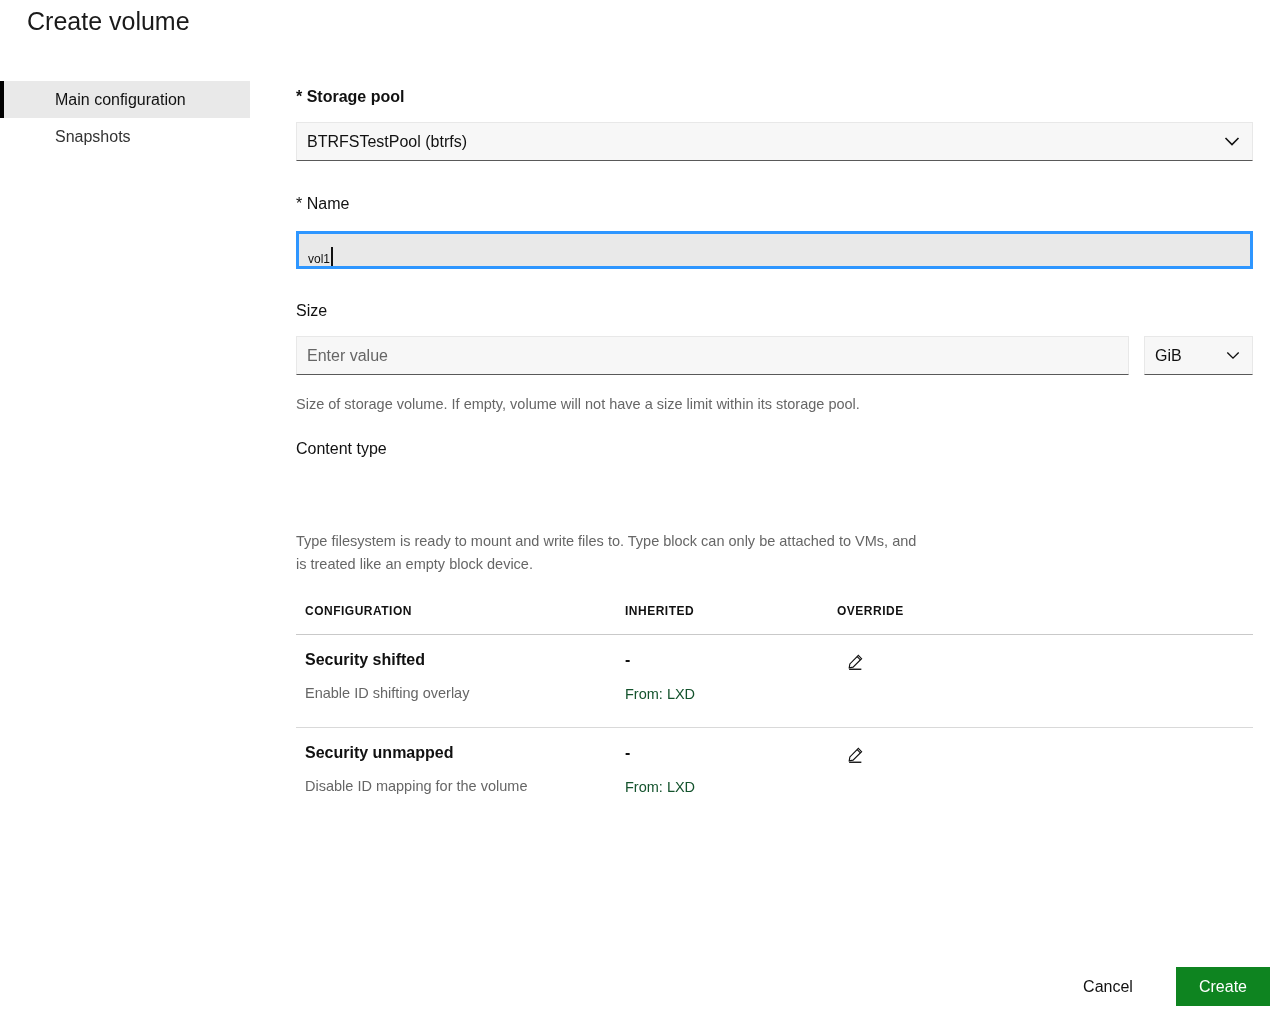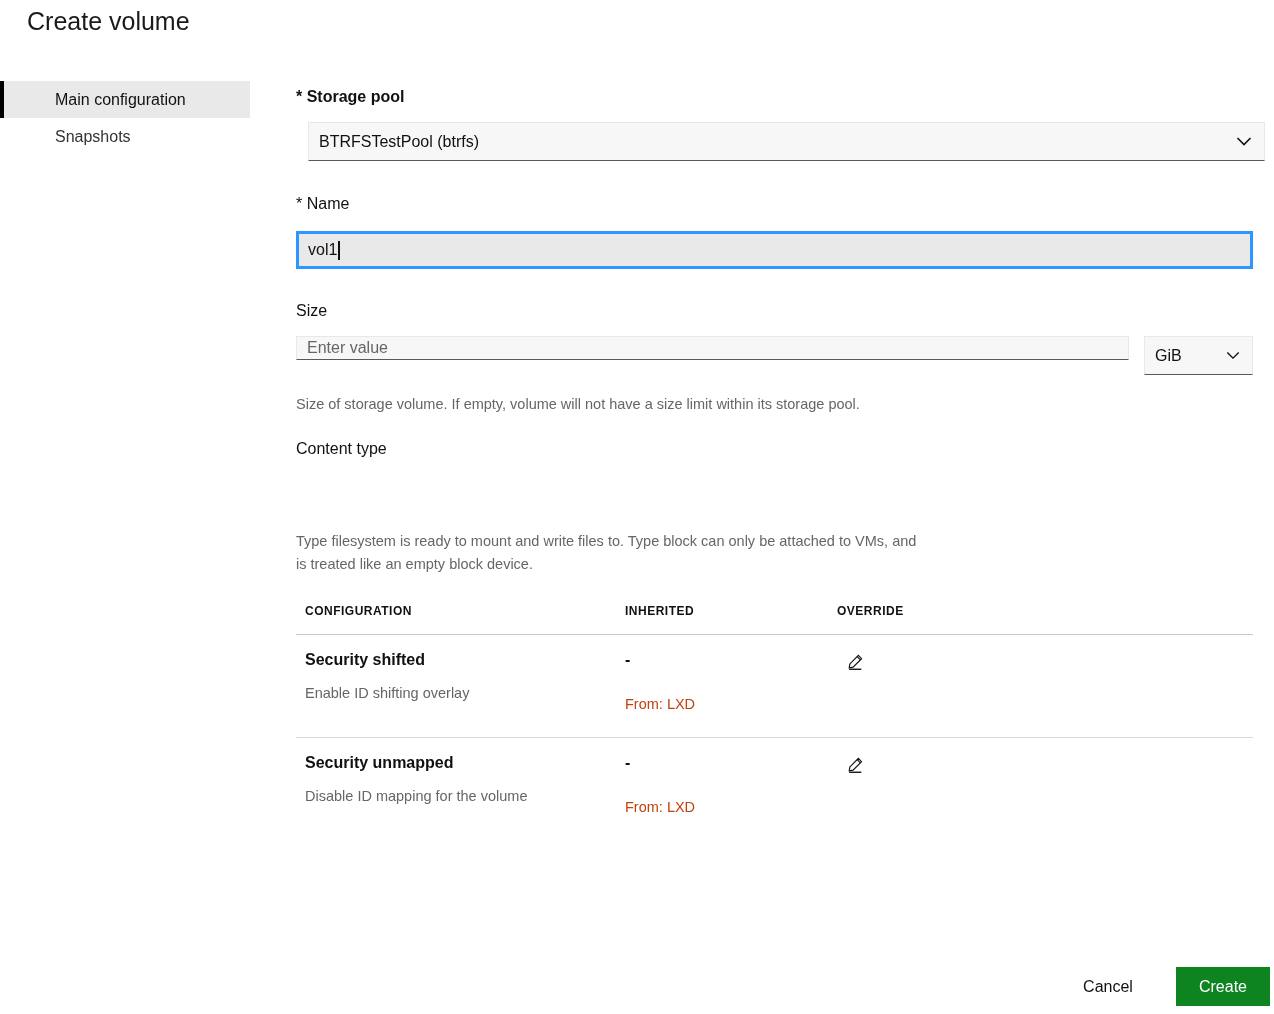--- a/index.html
+++ b/index.html
@@ -25,41 +25,41 @@
   
   .select-box { position:absolute; height:39px; background:#f7f7f7;
                 border:1px solid #e8e8e8; border-bottom:1.5px solid #595959;
                 display:flex; align-items:center; padding:0 12px 0 10px;
                 font-size:16px; color:#111111; cursor:pointer; }
   .select-box .chev { margin-left:auto; display:flex; align-items:center; }
 
   
   .name-input { position:absolute; left:296px; top:231px; width:957px; height:38px;
                 background:#e9e9e9; border:3px solid #2e96ff;
-                display:flex; align-items:center; padding-left:9px; font-size:16px; color:#111111; }
+                display:flex; align-items:flex-end; padding-left:9px; font-size:12px; color:#111111; }
   .caret { width:2px; height:19px; background:#111111; margin-left:1px; }
 
   
-  .size-input { position:absolute; left:296px; top:336px; width:833px; height:24px;
+  .size-input { position:absolute; left:296px; top:336px; width:833px; height:39px;
                 background:#f7f7f7; border:1px solid #e8e8e8; border-bottom:1.5px solid #595959;
                 padding:0 10px; font-size:16px; color:#111111;
                 font-family:"Liberation Sans", sans-serif; outline:none; }
   .size-input::placeholder { color:#666666; opacity:1; }
 
   
   .cfg-table { position:absolute; left:296px; top:595px; width:957px; }
   .cfg-grid { display:grid; grid-template-columns:320px 212px 1fr; padding-left:9px; }
   .cfg-head { padding-top:9px; padding-bottom:16px; border-bottom:1px solid #c9c9c9; }
   .cfg-head .th { font-size:12px; font-weight:700; letter-spacing:0.5px; color:#111111; }
   .cfg-row { padding-top:16px; padding-bottom:25px; }
   .cfg-row.sep { border-bottom:1px solid #d9d9d9; }
   .row-name { font-size:16px; font-weight:700; color:#111111; }
   .row-desc { margin-top:16px; font-size:14.5px; color:#666666; }
   .inh-val { font-size:16px; font-weight:700; color:#111111; }
-  .inh-src { margin-top:27px; font-size:14.5px; color:#c2410c; }
+  .inh-src { margin-top:17px; font-size:14.5px; color:#14532d; }
   .edit-btn { background:none; border:none; padding:0; margin:2px 0 0 10px; cursor:pointer;
               display:inline-flex; align-self:flex-start; }
   .cfg-row .cell { display:flex; flex-direction:column; align-items:flex-start; }
 
   
   .cancel-btn { position:absolute; left:1058px; top:969px; width:100px; height:36px;
                 background:none; border:none; font-size:16px; color:#111111;
                 font-family:"Liberation Sans", sans-serif; cursor:pointer; }
   .create-btn { position:absolute; left:1176px; top:967px; width:94px; height:39px;
                 background:#0e8420; color:#ffffff; border:none; font-size:16px;
@@ -75,21 +75,21 @@
   <nav class="sidebar">
     <div class="side-item selected">
       <span>Main configuration</span>
     </div>
     <div class="side-item">
       <span>Snapshots</span>
     </div>
   </nav>
 
   <div class="field-label" style="top:88px;font-weight:bold;">* Storage pool</div>
-  <div class="select-box" style="left:308px; top:122px; width:957px;">
+  <div class="select-box" style="left:296px; top:122px; width:957px;">
     <span>BTRFSTestPool (btrfs)</span>
     <span class="chev">
       <svg width="16" height="9" viewBox="0 0 16 9">
           <path d="M1.5 1 L8 7.5 L14.5 1" fill="none" stroke="#111" stroke-width="1.6"></path>
         </svg>
     </span>
   </div>
 
   <div class="field-label" style="top:195px;">* Name</div>
   <div class="name-input">

